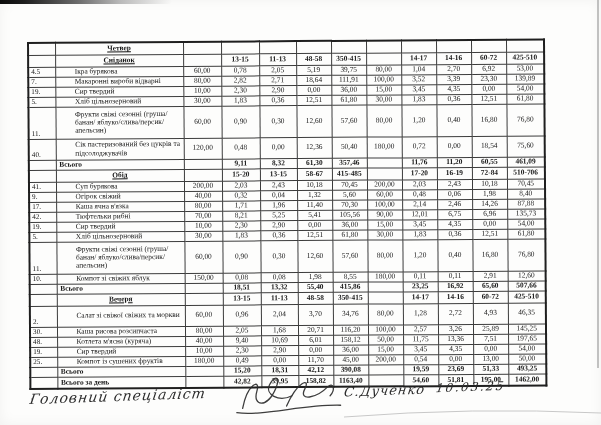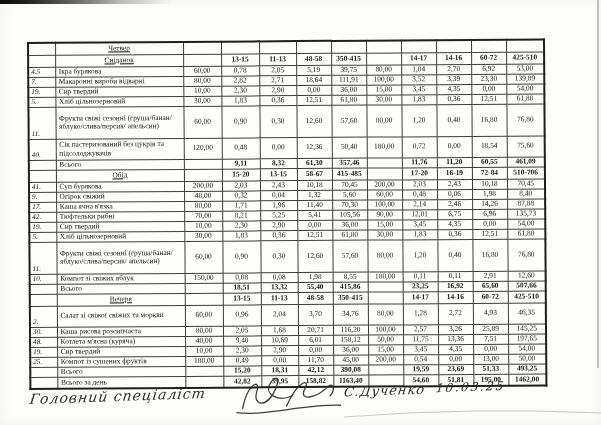--- a/index.html
+++ b/index.html
@@ -10,24 +10,24 @@
     background:linear-gradient(to right,#0a0a0a 0%,#1d1d1d 14%,#6a6a6a 45%,#b9b9b9 70%,rgba(255,255,255,0) 100%);
     border-radius:0 0 3px 0;}
   .right-edge{position:absolute;left:597px;top:0;width:2px;height:368px;background:#adadad;opacity:.75;}
   .bottom-arc{position:absolute;left:344px;top:406px;width:257px;height:16px;}
   .speck{position:absolute;width:2px;height:2px;background:#b5b5b5;border-radius:50%;}
   
   table{position:absolute;left:27px;top:42px;width:516px;border-collapse:collapse;table-layout:fixed;
     transform:rotate(-0.4deg);transform-origin:0 0;border:2px solid #1f1f1f;}
   td{border:1px solid #3c3c3c;font-size:7.4px;line-height:1.12;padding:0 1px;overflow:hidden;
     color:#161616;vertical-align:middle;}
-  td.num{text-align:left;padding-left:2px;vertical-align:bottom;font-size:7.2px;font-style:italic;}
-  td.dish{text-align:left;padding-left:3px;}
-  td.sec{text-align:center;font-weight:normal;text-decoration:underline;}
-  td.totlbl{text-align:left;padding-left:3px;font-weight:normal;}
+  td.num{text-align:left;padding-left:2px;vertical-align:bottom;font-size:7.2px;}
+  td.dish{text-align:left;padding-left:19px;}
+  td.sec{text-align:center;font-weight:bold;text-decoration:underline;}
+  td.totlbl{text-align:left;padding-left:3px;font-weight:bold;}
   td.v{text-align:center;}
   td.b{font-weight:bold;}
   tr.r{height:10px;} tr.hd{height:12px;} tr.tall{height:32px;} tr.mid{height:21px;}
   
   .hw{position:absolute;font-family:"DejaVu Serif", serif;font-style:italic;color:#2c2c2c;
     white-space:nowrap;transform:rotate(-2deg) skewX(-10deg);letter-spacing:1px;}
   .f-role{left:30px;top:388px;font-size:14px;}
   .f-name{left:344px;top:383px;font-size:13px;}
   .f-date{left:436px;top:380px;font-size:12px;letter-spacing:2px;}
   .f-sig{position:absolute;left:232px;top:372px;width:112px;height:46px;transform:rotate(-3deg);}

